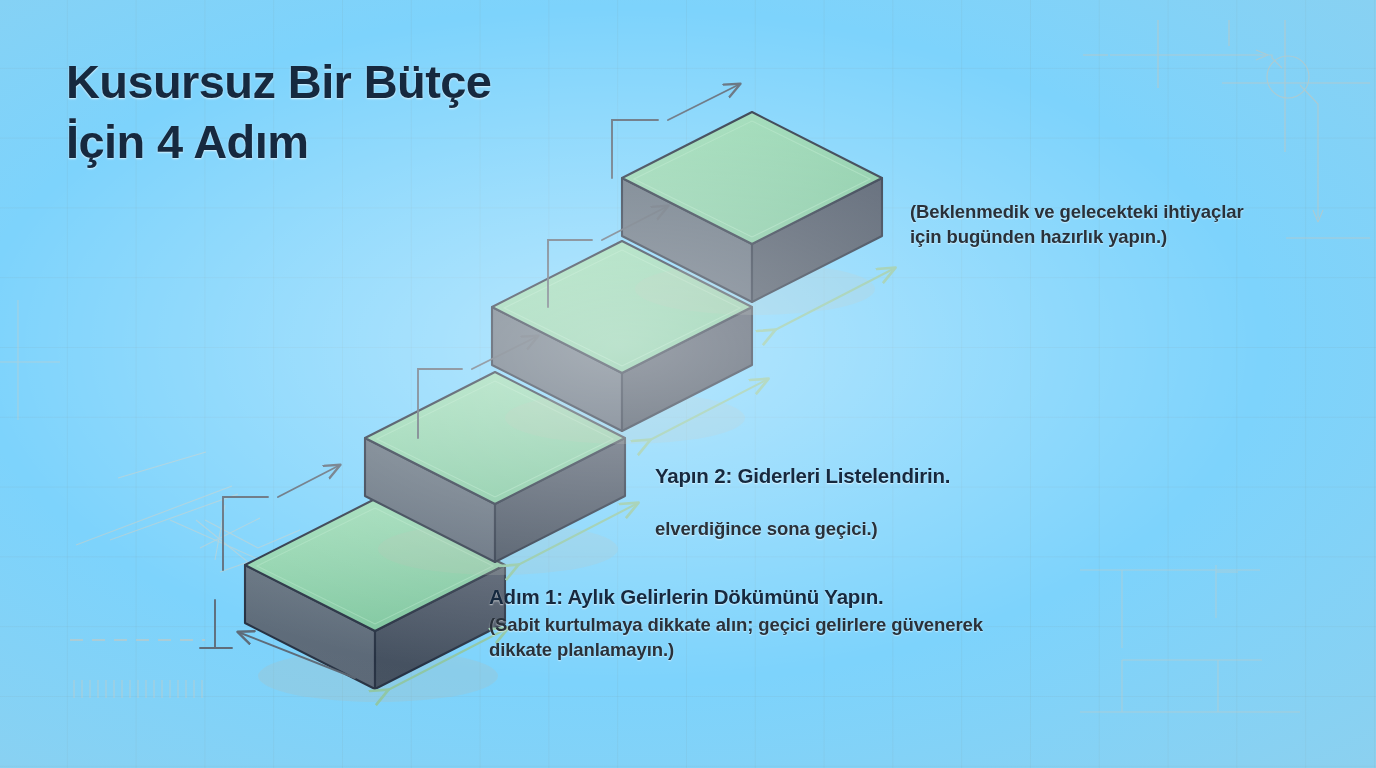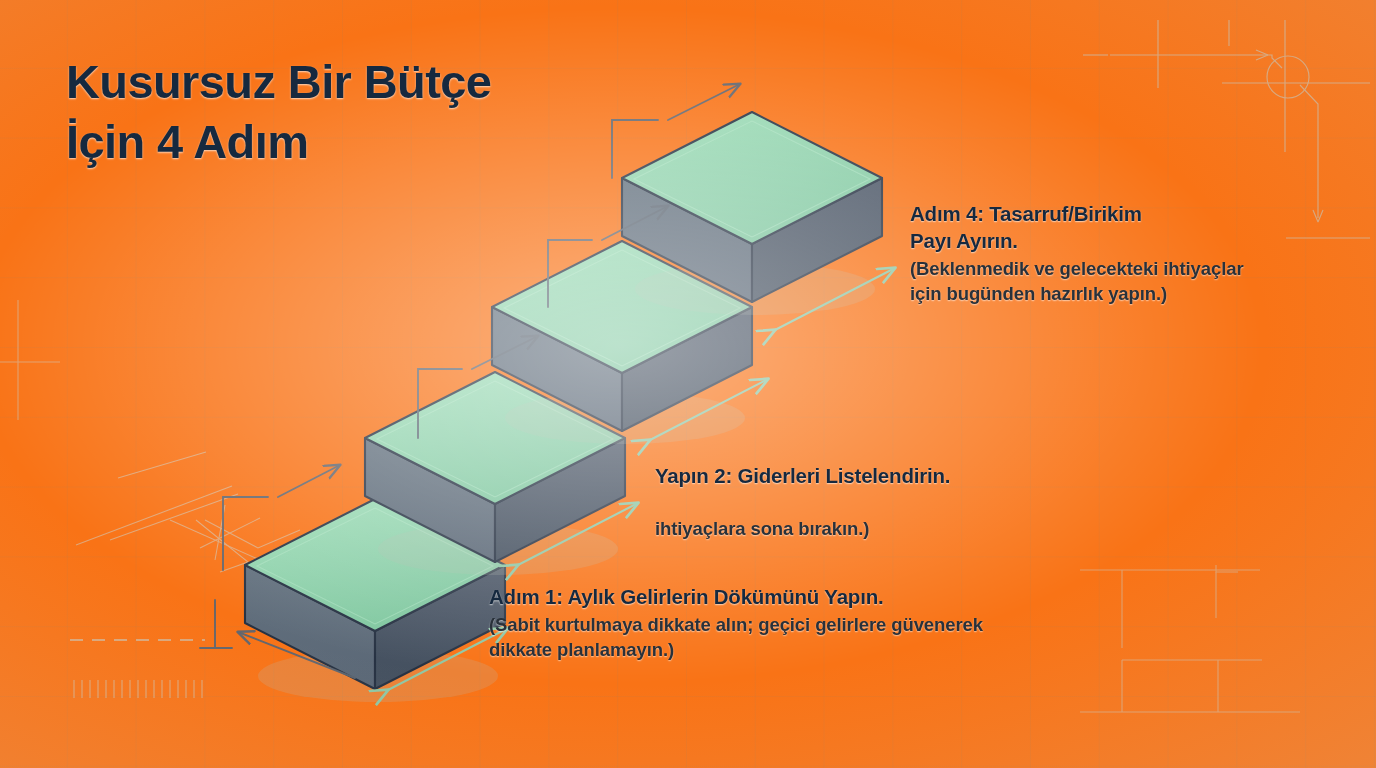--- a/index.html
+++ b/index.html
@@ -5,21 +5,21 @@
   html, body {
     margin: 0;
     padding: 0;
     background: #efeee9;
   }
   #stage {
     position: relative;
     width: 1376px;
     height: 768px;
     overflow: hidden;
-    background: #f97316;
+    background: #7dd3fc;
     font-family: "Liberation Sans", sans-serif;
   }
 
   
   .grid-layer {
     position: absolute;
     inset: 0;
     background-image:
       linear-gradient(to right, rgba(120,128,120,0.085) 1px, transparent 1px),
       linear-gradient(to bottom, rgba(120,128,120,0.085) 1px, transparent 1px);
@@ -249,36 +249,32 @@
   </svg>
 
   <div class="vignette"></div>
 
   <div id="title">
     <span class="tl">Kusursuz Bir Bütçe</span>
     <span class="tl">İçin 4 Adım</span>
   </div>
 
   <div class="step-caption" id="cap-4">
-    <p class="step-heading">
-      <span>Adım 4: Tasarruf/Birikim</span><br>
-      <span>Payı Ayırın.</span>
-    </p>
     <p class="step-sub">
       <span>(Beklenmedik ve gelecekteki ihtiyaçlar</span><br>
       <span>için bugünden hazırlık yapın.)</span>
     </p>
   </div>
 
 
   <div class="step-caption" id="cap-2">
     <p class="step-heading">Yapın 2: Giderleri Listelendirin.</p>
     <p class="step-sub">
       <br>
-      <span>ihtiyaçlara sona bırakın.)</span>
+      <span>elverdiğince sona geçici.)</span>
     </p>
   </div>
 
   <div class="step-caption" id="cap-1">
     <p class="step-heading">Adım 1: Aylık Gelirlerin Dökümünü Yapın.</p>
     <p class="step-sub">
       <span>(Sabit kurtulmaya dikkate alın; geçici gelirlere güvenerek</span><br>
       <span>dikkate planlamayın.)</span>
     </p>
   </div>

